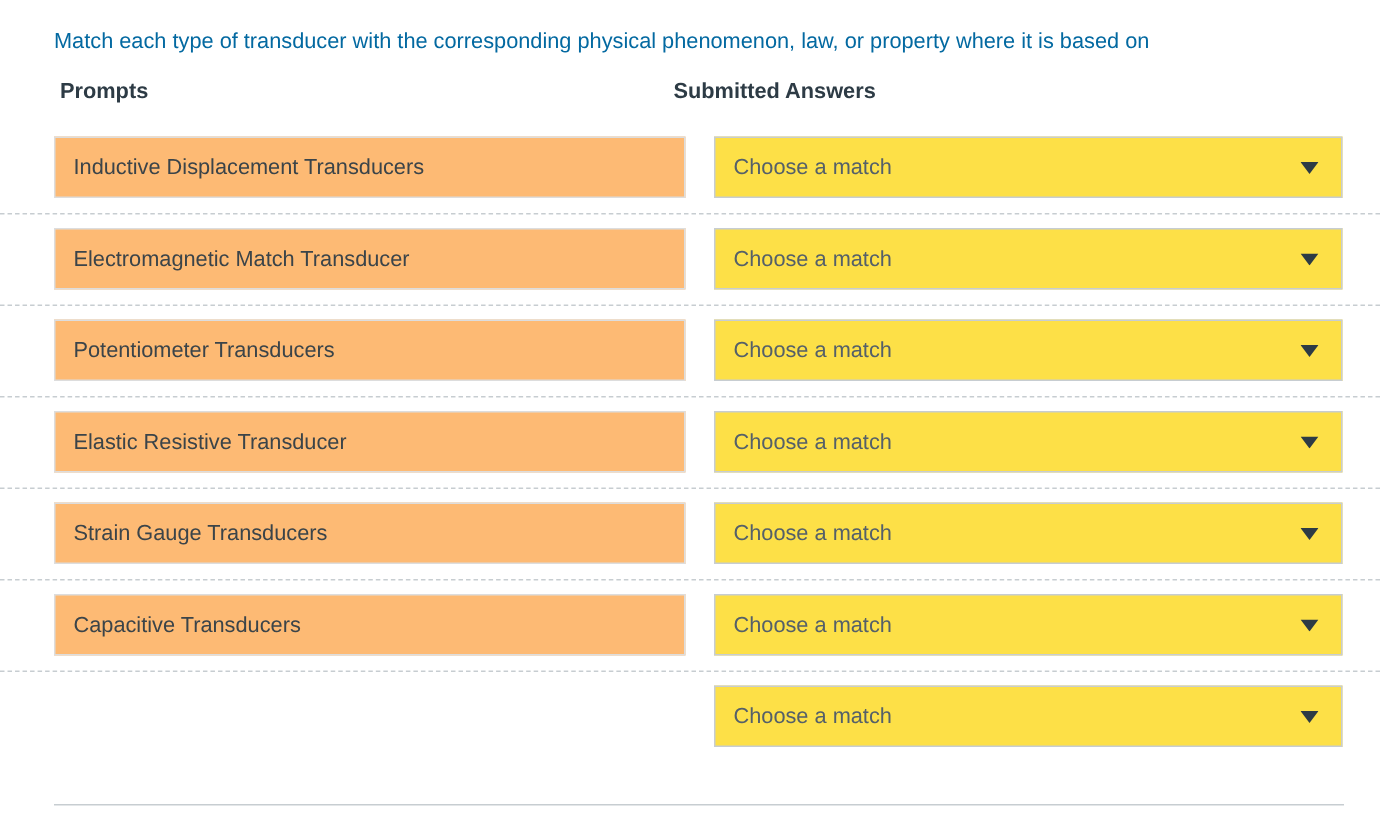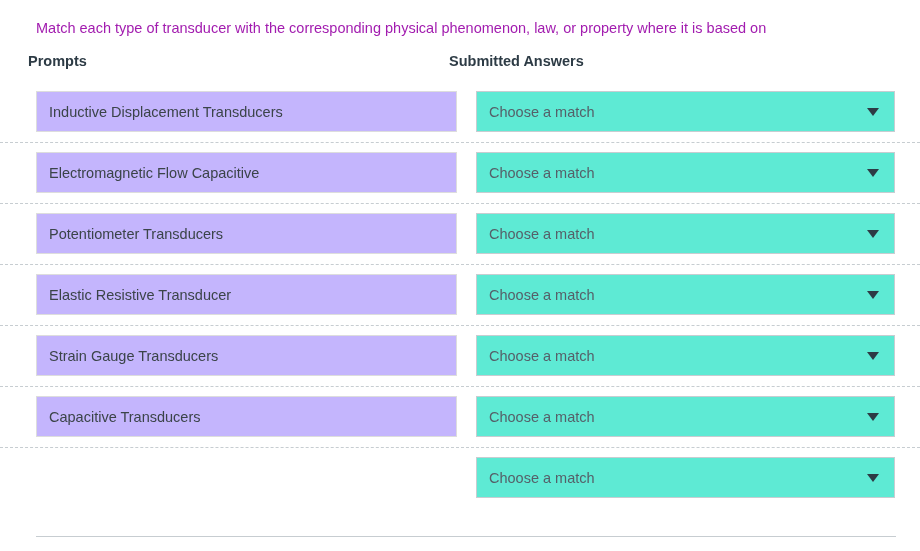--- a/index.html
+++ b/index.html
@@ -22,21 +22,21 @@
     box-sizing: border-box;
   }
 
   .question-text {
     position: absolute;
     left: 36px;
     top: 18px;
     width: 860px;
     font-size: 14.5px;
     line-height: 20px;
-    color: #a21caf;
+    color: #0369a1;
     font-weight: 400;
     white-space: nowrap;
   }
 
   .match-table {
     position: absolute;
     left: 0;
     top: 52px;
     width: 920px;
   }
@@ -47,21 +47,21 @@
   }
 
   .col-header {
     position: absolute;
     top: 0;
     font-size: 14.5px;
     font-weight: bold;
     color: #2d3b45;
     line-height: 18px;
   }
-  .col-header.prompts-header { left: 28px; }
+  .col-header.prompts-header { left: 40px; }
   .col-header.answers-header { left: 449px; }
 
   .match-rows {
     position: relative;
     margin-top: 0;
   }
 
   .match-row {
     position: relative;
     height: 61px;
@@ -71,21 +71,21 @@
   .match-row:last-child {
     border-bottom: none;
   }
 
   .prompt-cell {
     position: absolute;
     left: 36px;
     top: 9px;
     width: 421px;
     height: 41px;
-    background: #c4b5fd;
+    background: #fdba74;
     border: 1px solid #dddddd;
     box-sizing: border-box;
     display: flex;
     align-items: center;
     padding: 0 12px;
   }
 
   .prompt-label {
     font-size: 14.5px;
     color: #3b4449;
@@ -94,21 +94,21 @@
     overflow: hidden;
     text-overflow: ellipsis;
   }
 
   .answer-cell {
     position: absolute;
     left: 476px;
     top: 9px;
     width: 419px;
     height: 41px;
-    background: #5eead4;
+    background: #fde047;
     border: 1px solid #c7cdd1;
     box-sizing: border-box;
     display: flex;
     align-items: center;
     padding: 0 10px 0 12px;
     cursor: pointer;
   }
 
   .answer-value {
     flex: 1 1 auto;
@@ -165,21 +165,21 @@
           <span class="caret-icon">
             <svg width="12" height="8" viewBox="0 0 12 8">
                 <polygon points="0,0 12,0 6,8" fill="#2d3b45"></polygon>
               </svg>
           </span>
         </div>
       </div>
 
       <div class="match-row">
         <div class="prompt-cell">
-          <span class="prompt-label">Electromagnetic Flow Capacitive</span>
+          <span class="prompt-label">Electromagnetic Match Transducer</span>
         </div>
         <div class="answer-cell">
           <span class="answer-value">Choose a match</span>
           <span class="caret-icon">
             <svg width="12" height="8" viewBox="0 0 12 8">
                 <polygon points="0,0 12,0 6,8" fill="#2d3b45"></polygon>
               </svg>
           </span>
         </div>
       </div>

